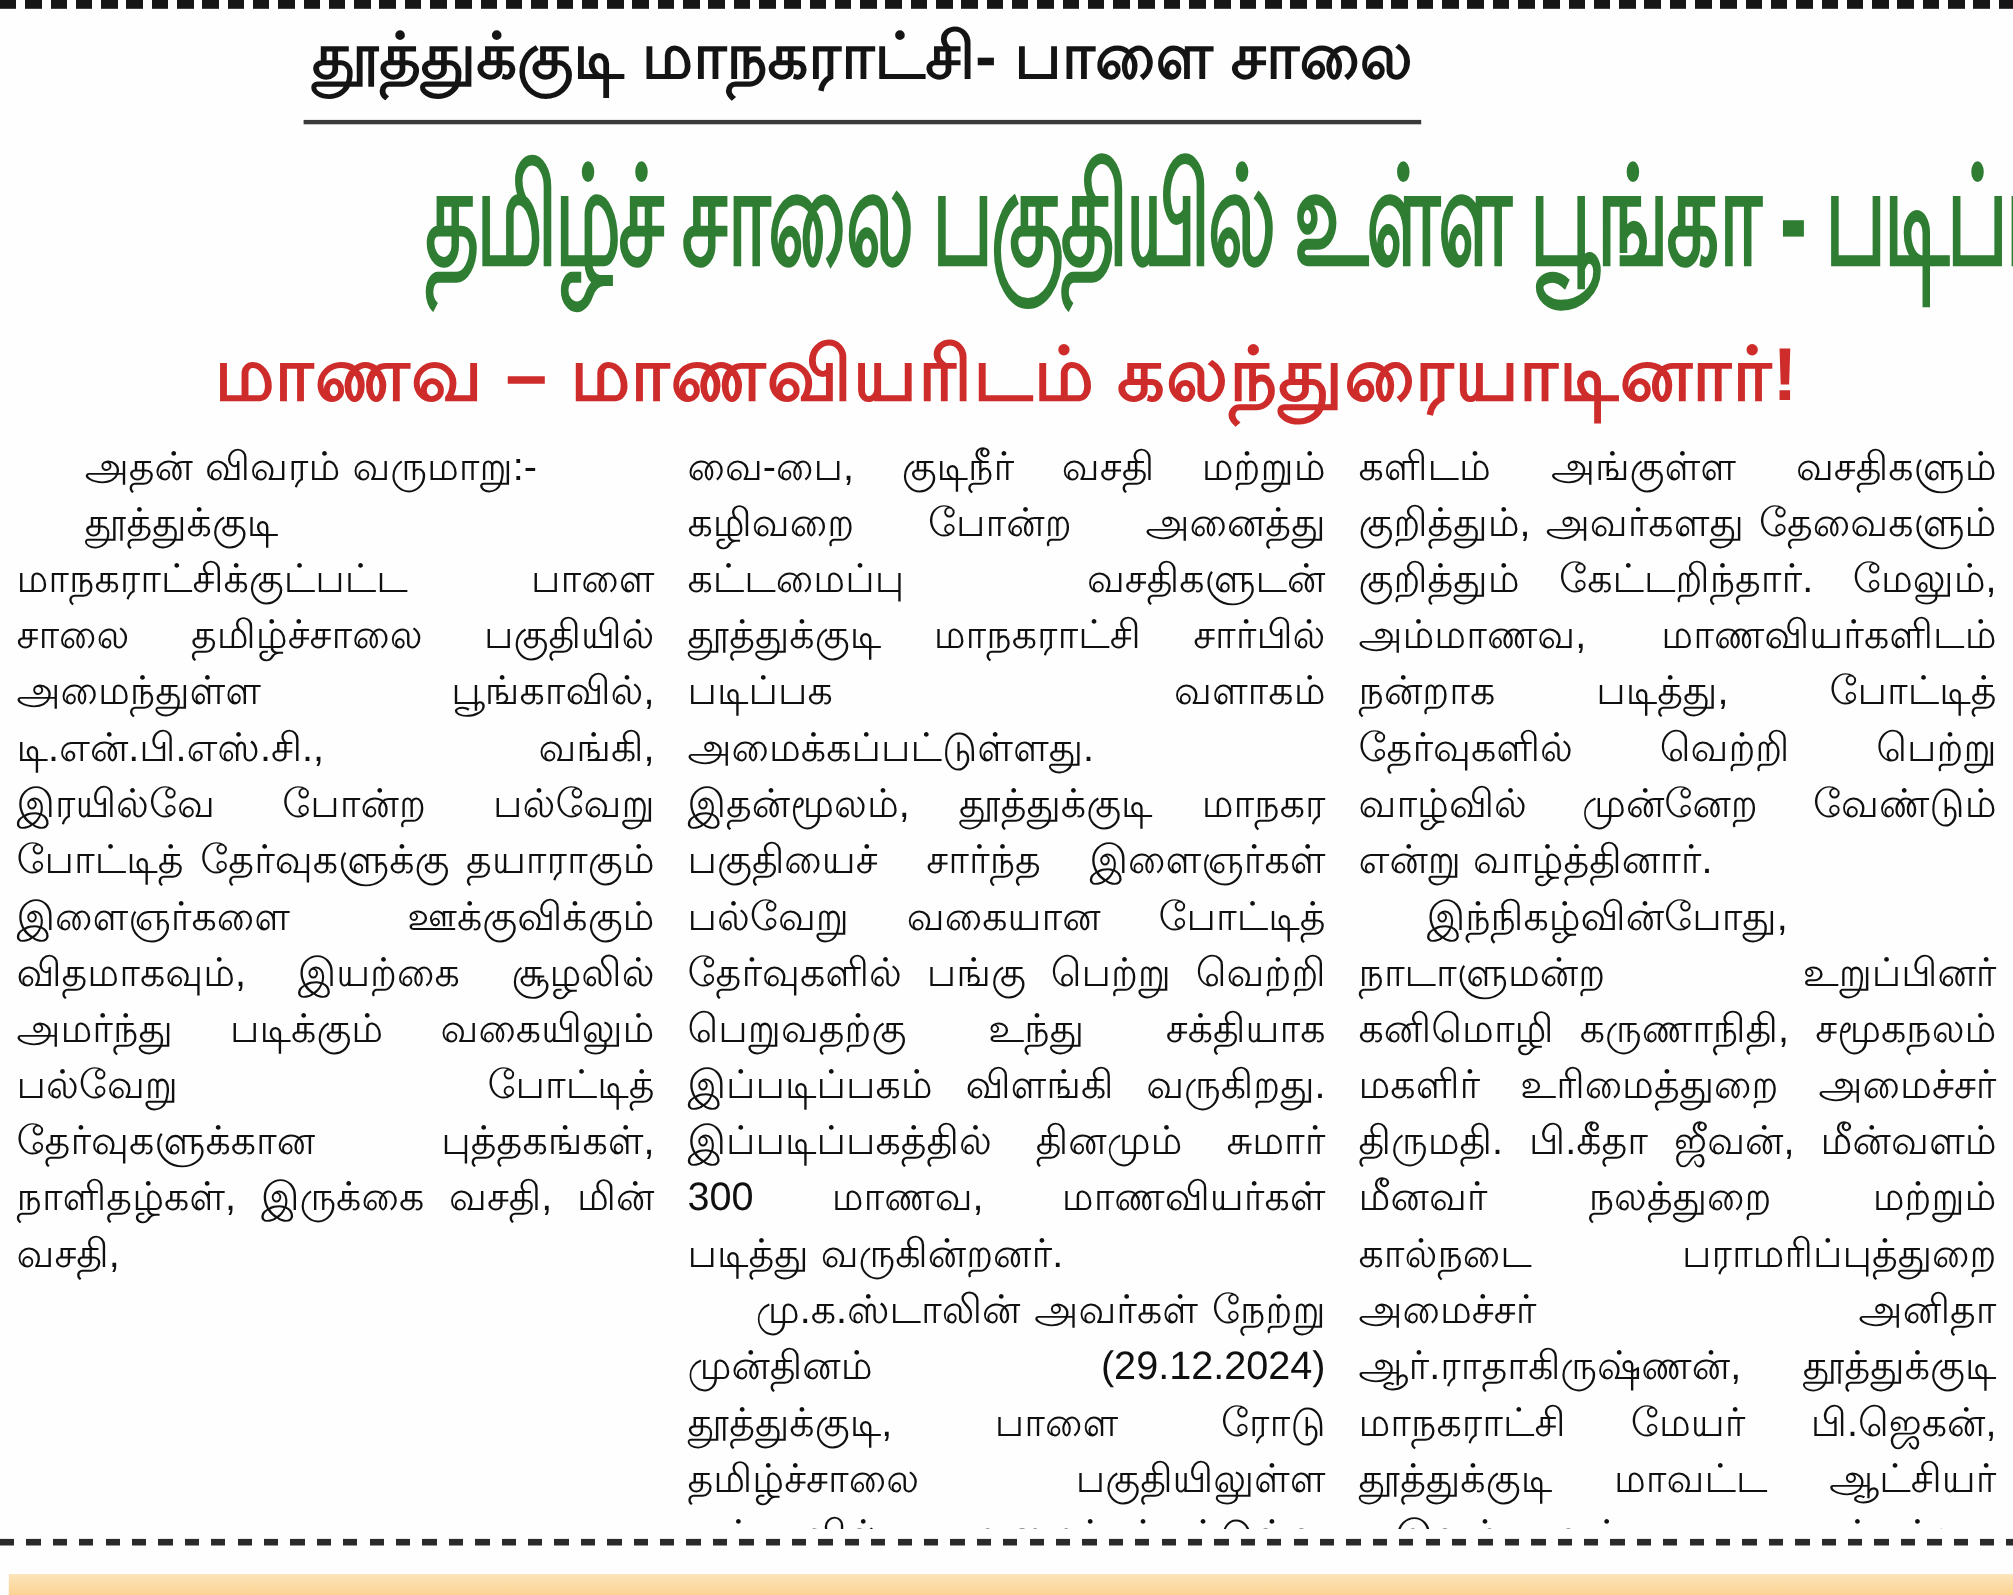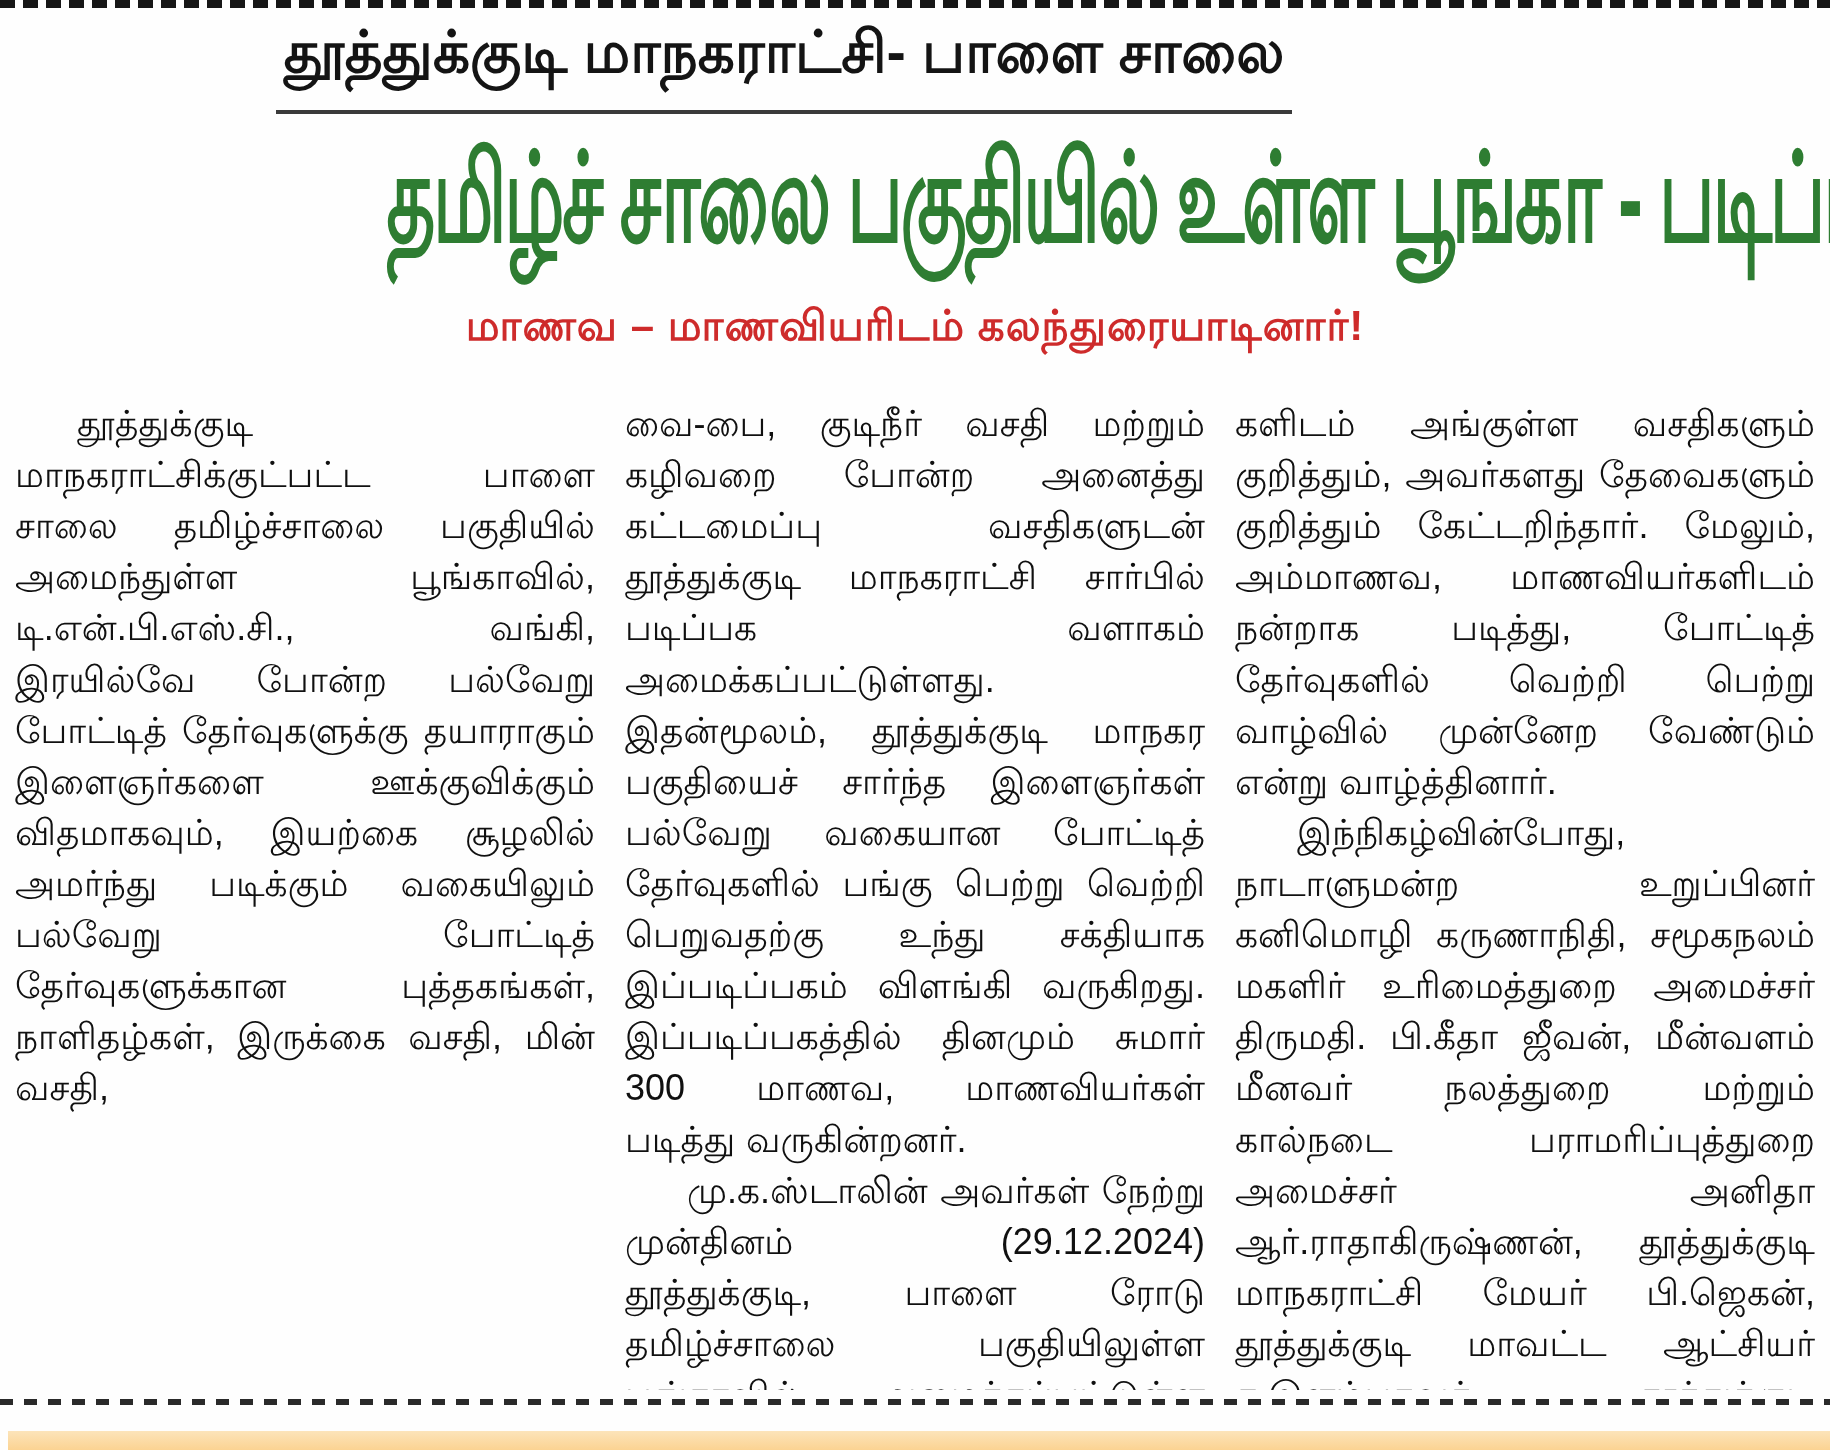--- a/index.html
+++ b/index.html
@@ -57,21 +57,21 @@
     color: #2e7d32;
     letter-spacing: -3px;
     transform: scale(0.78, 1.30);
     transform-origin: 50% 50%;
   }
   
   .red-head {
     position: absolute;
     top: 302px; left: 0; right: 0;
     text-align: center;
-    font-size: 42px;
+    font-size: 68px;
     font-weight: bold;
     color: #ce2b2b;
     letter-spacing: 1px;
     white-space: nowrap;
   }
   
   .columns {
     position: absolute;
     top: 398px; left: 15px; right: 15px;
     height: 992px;
@@ -123,20 +123,21 @@
 
   <div class="green-head-wrap">
     <div class="green-head">தமிழ்ச் சாலை பகுதியில் உள்ள பூங்கா - படிப்பக வளாகம்! முதல்வர் பார்வையிட்டார்!</div>
   </div>
 
   <div class="red-head">மாணவ – மாணவியரிடம் கலந்துரையாடினார்!</div>
 
   <div class="columns">
 
     <div class="col">
+      <p class="indent">அதன் விவரம் வருமாறு:-</p>
       <p class="indent">தூத்துக்குடி மாநகராட்சிக்குட்பட்ட பாளை சாலை தமிழ்ச்சாலை பகுதியில் அமைந்துள்ள பூங்காவில், டி.என்.பி.எஸ்.சி., வங்கி, இரயில்வே போன்ற பல்வேறு போட்டித் தேர்வுகளுக்கு தயாராகும் இளைஞர்களை ஊக்குவிக்கும் விதமாகவும், இயற்கை சூழலில் அமர்ந்து படிக்கும் வகையிலும் பல்வேறு போட்டித் தேர்வுகளுக்கான புத்தகங்கள், நாளிதழ்கள், இருக்கை வசதி, மின் வசதி,</p>
     </div>
 
     <div class="col">
       <p>வை-பை, குடிநீர் வசதி மற்றும் கழிவறை போன்ற அனைத்து கட்டமைப்பு வசதிகளுடன் தூத்துக்குடி மாநகராட்சி சார்பில் படிப்பக வளாகம் அமைக்கப்பட்டுள்ளது. இதன்மூலம், தூத்துக்குடி மாநகர பகுதியைச் சார்ந்த இளைஞர்கள் பல்வேறு வகையான போட்டித் தேர்வுகளில் பங்கு பெற்று வெற்றி பெறுவதற்கு உந்து சக்தியாக இப்படிப்பகம் விளங்கி வருகிறது. இப்படிப்பகத்தில் தினமும் சுமார் 300 மாணவ, மாணவியர்கள் படித்து வருகின்றனர்.</p>
       <p class="indent">மு.க.ஸ்டாலின் அவர்கள் நேற்று முன்தினம் (29.12.2024) தூத்துக்குடி, பாளை ரோடு தமிழ்ச்சாலை பகுதியிலுள்ள பூங்காவில் அமைக்கப்பட்டுள்ள இப்படிப்பக வளாகத்திற்கு நேரில் சென்று பார்வையிட்டு, படிப்பகத்தில் படித்து வரும் மாணவ, மாணவியர்</p>
     </div>
 
     <div class="col">
       <p>களிடம் அங்குள்ள வசதிகளும் குறித்தும், அவர்களது தேவைகளும் குறித்தும் கேட்டறிந்தார். மேலும், அம்மாணவ, மாணவியர்களிடம் நன்றாக படித்து, போட்டித் தேர்வுகளில் வெற்றி பெற்று வாழ்வில் முன்னேற வேண்டும் என்று வாழ்த்தினார்.</p>

